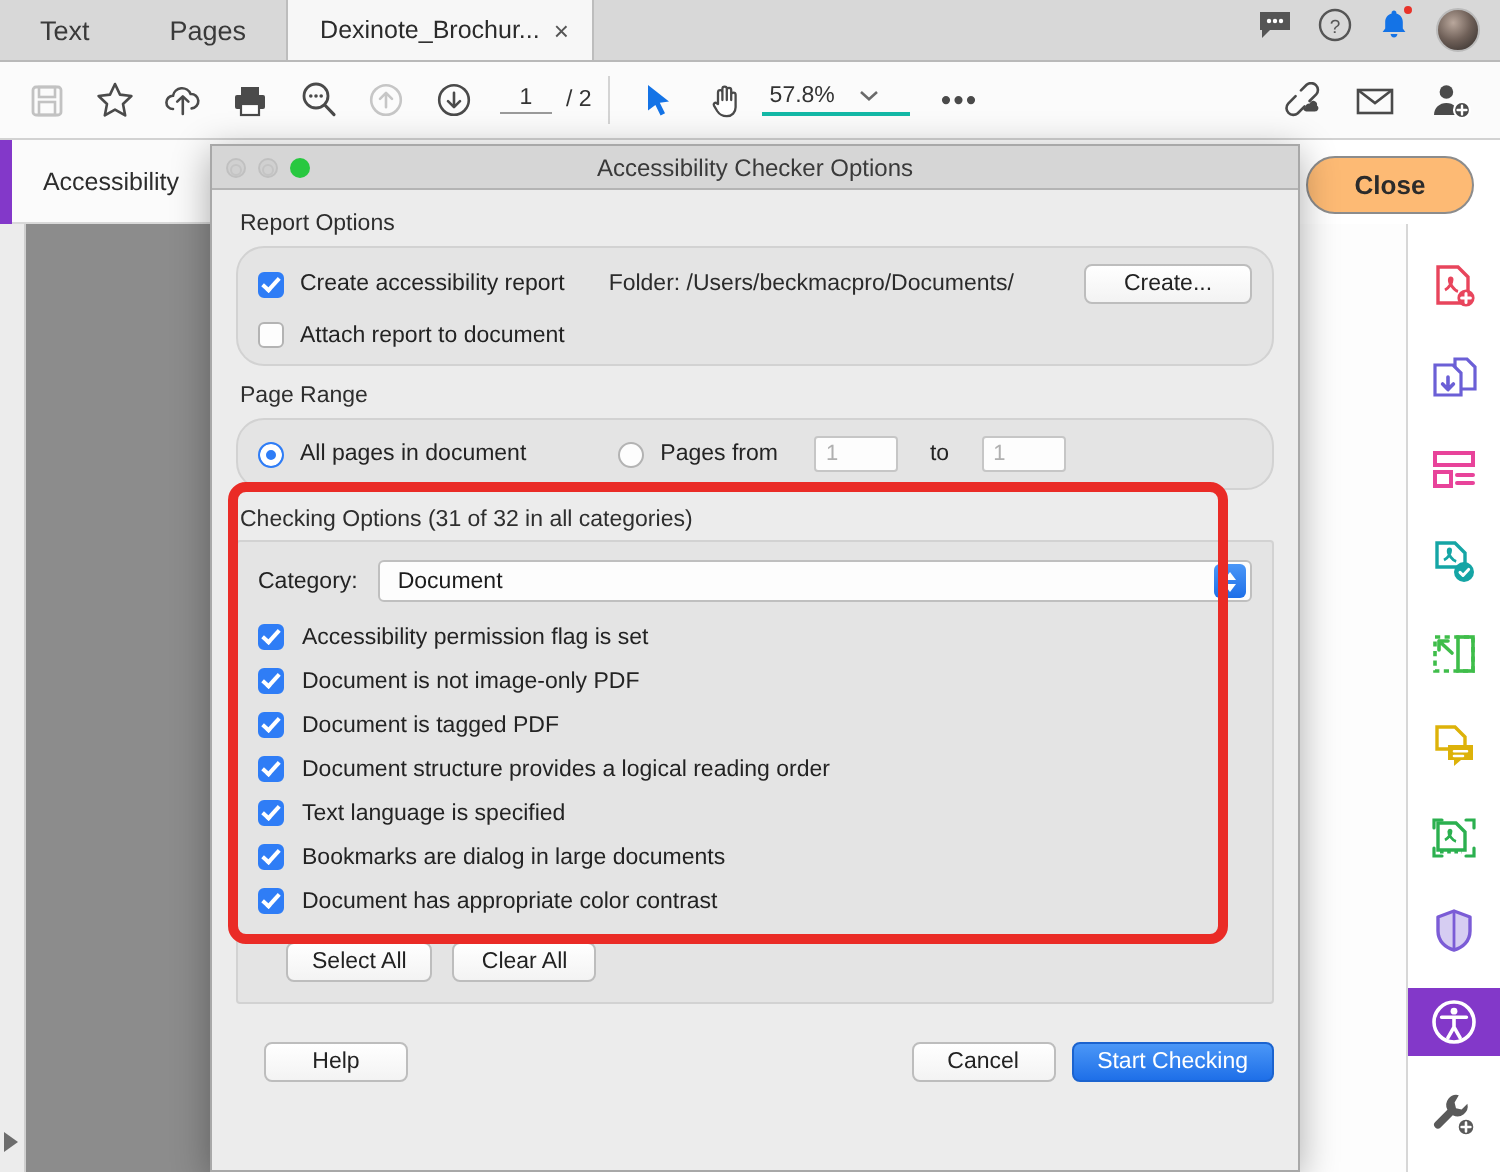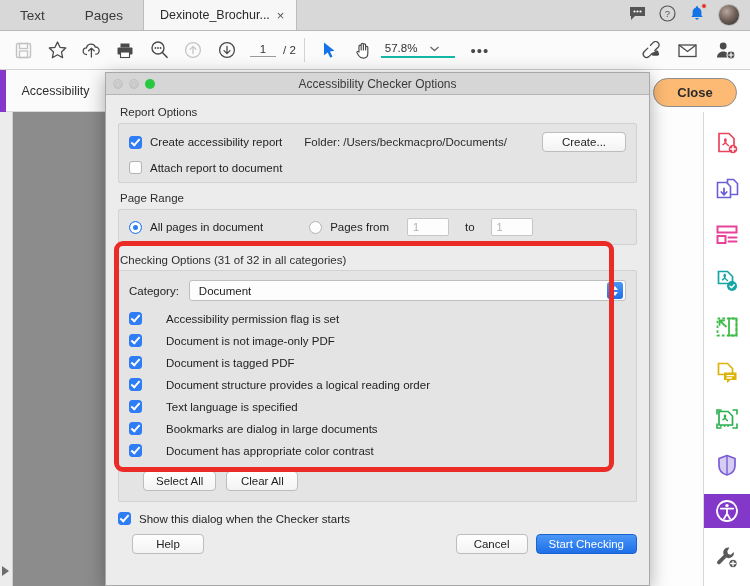--- a/index.html
+++ b/index.html
@@ -143,21 +143,21 @@
   .light.dim { background: #d0d0d0; border: 1px solid #c0c0c0; }
   .light.green { background: #28c840; }
   .light.dim::after {
     content: ""; display: block; width: 4px; height: 4px; margin: 2px auto 0;
     border-radius: 50%; border: 1px solid #c4c4c4;
   }
   .dlg-body { padding: 8px 12px 0 12px; }
 
   .group-label { font-size: 11.5px; color: #2e2e2e; margin: 3px 0 5px 2px; }
   .panel {
-    background: #e4e4e4; border: 1px solid #d2d2d2; border-radius: 2px;
+    background: #e4e4e4; border: 1px solid #d2d2d2; border-radius: 14px;
     padding: 8px 10px;
   }
   .row { display: flex; align-items: center; gap: 8px; }
   .row + .row { margin-top: 9px; }
   .lbl { font-size: 11.5px; color: #232323; }
   .lbl.mut { color: #2b2b2b; }
 
   .cb {
     width: 13px; height: 13px; border-radius: 3px; flex: 0 0 auto;
     border: 1px solid #b3b3b3; background: #fdfdfd;
@@ -210,21 +210,21 @@
   .stepper {
     position: absolute; right: 2px; top: 1px; width: 16px; height: 17px;
     background: linear-gradient(#4b97f7, #1e6fe8); border-radius: 3px;
     display: flex; flex-direction: column; align-items: center; justify-content: center; gap: 2px;
   }
   .chev { width: 0; height: 0; border-left: 3.5px solid transparent; border-right: 3.5px solid transparent; }
   .chev.up { border-bottom: 4px solid #fff; }
   .chev.down { border-top: 4px solid #fff; }
 
   .opt-list { margin-top: 11px; display: flex; flex-direction: column; gap: 9px; }
-  .opt-row { display: flex; align-items: center; gap: 24px; }
+  .opt-row { display: flex; align-items: center; gap: 9px; }
   .opt-row .lbl { font-size: 11.5px; }
 
   .redbox {
     position: absolute; left: 8px; top: 168px; width: 500px; height: 231px;
     border: 5px solid #ea2b26; border-radius: 9px; pointer-events: none; z-index: 3;
   }
 
   .btn-row2 { display: flex; gap: 10px; margin-top: 14px; padding-left: 14px; }
   .footer { padding: 10px 12px 0 12px; }
   .footer-btns { display: flex; align-items: center; gap: 8px; margin-top: 9px; }
@@ -557,24 +557,20 @@
           </div>
         </div>
 
         <div class="btn-row2">
           <span class="btn">Select All</span>
           <span class="btn">Clear All</span>
         </div>
       </div>
 
       <div class="footer" style="padding-left:0;padding-right:0;">
-        <div class="row">
-          <span class="cb on"></span>
-          <span class="lbl">Show this dialog when the Checker starts</span>
-        </div>
         <div class="footer-btns">
           <span class="btn" style="margin-left:14px;">Help</span>
           <span class="spacer"></span>
           <span class="btn">Cancel</span>
           <span class="btn primary" style="min-width:98px;">Start Checking</span>
         </div>
       </div>
     </div>
 
     <div class="redbox"></div>

